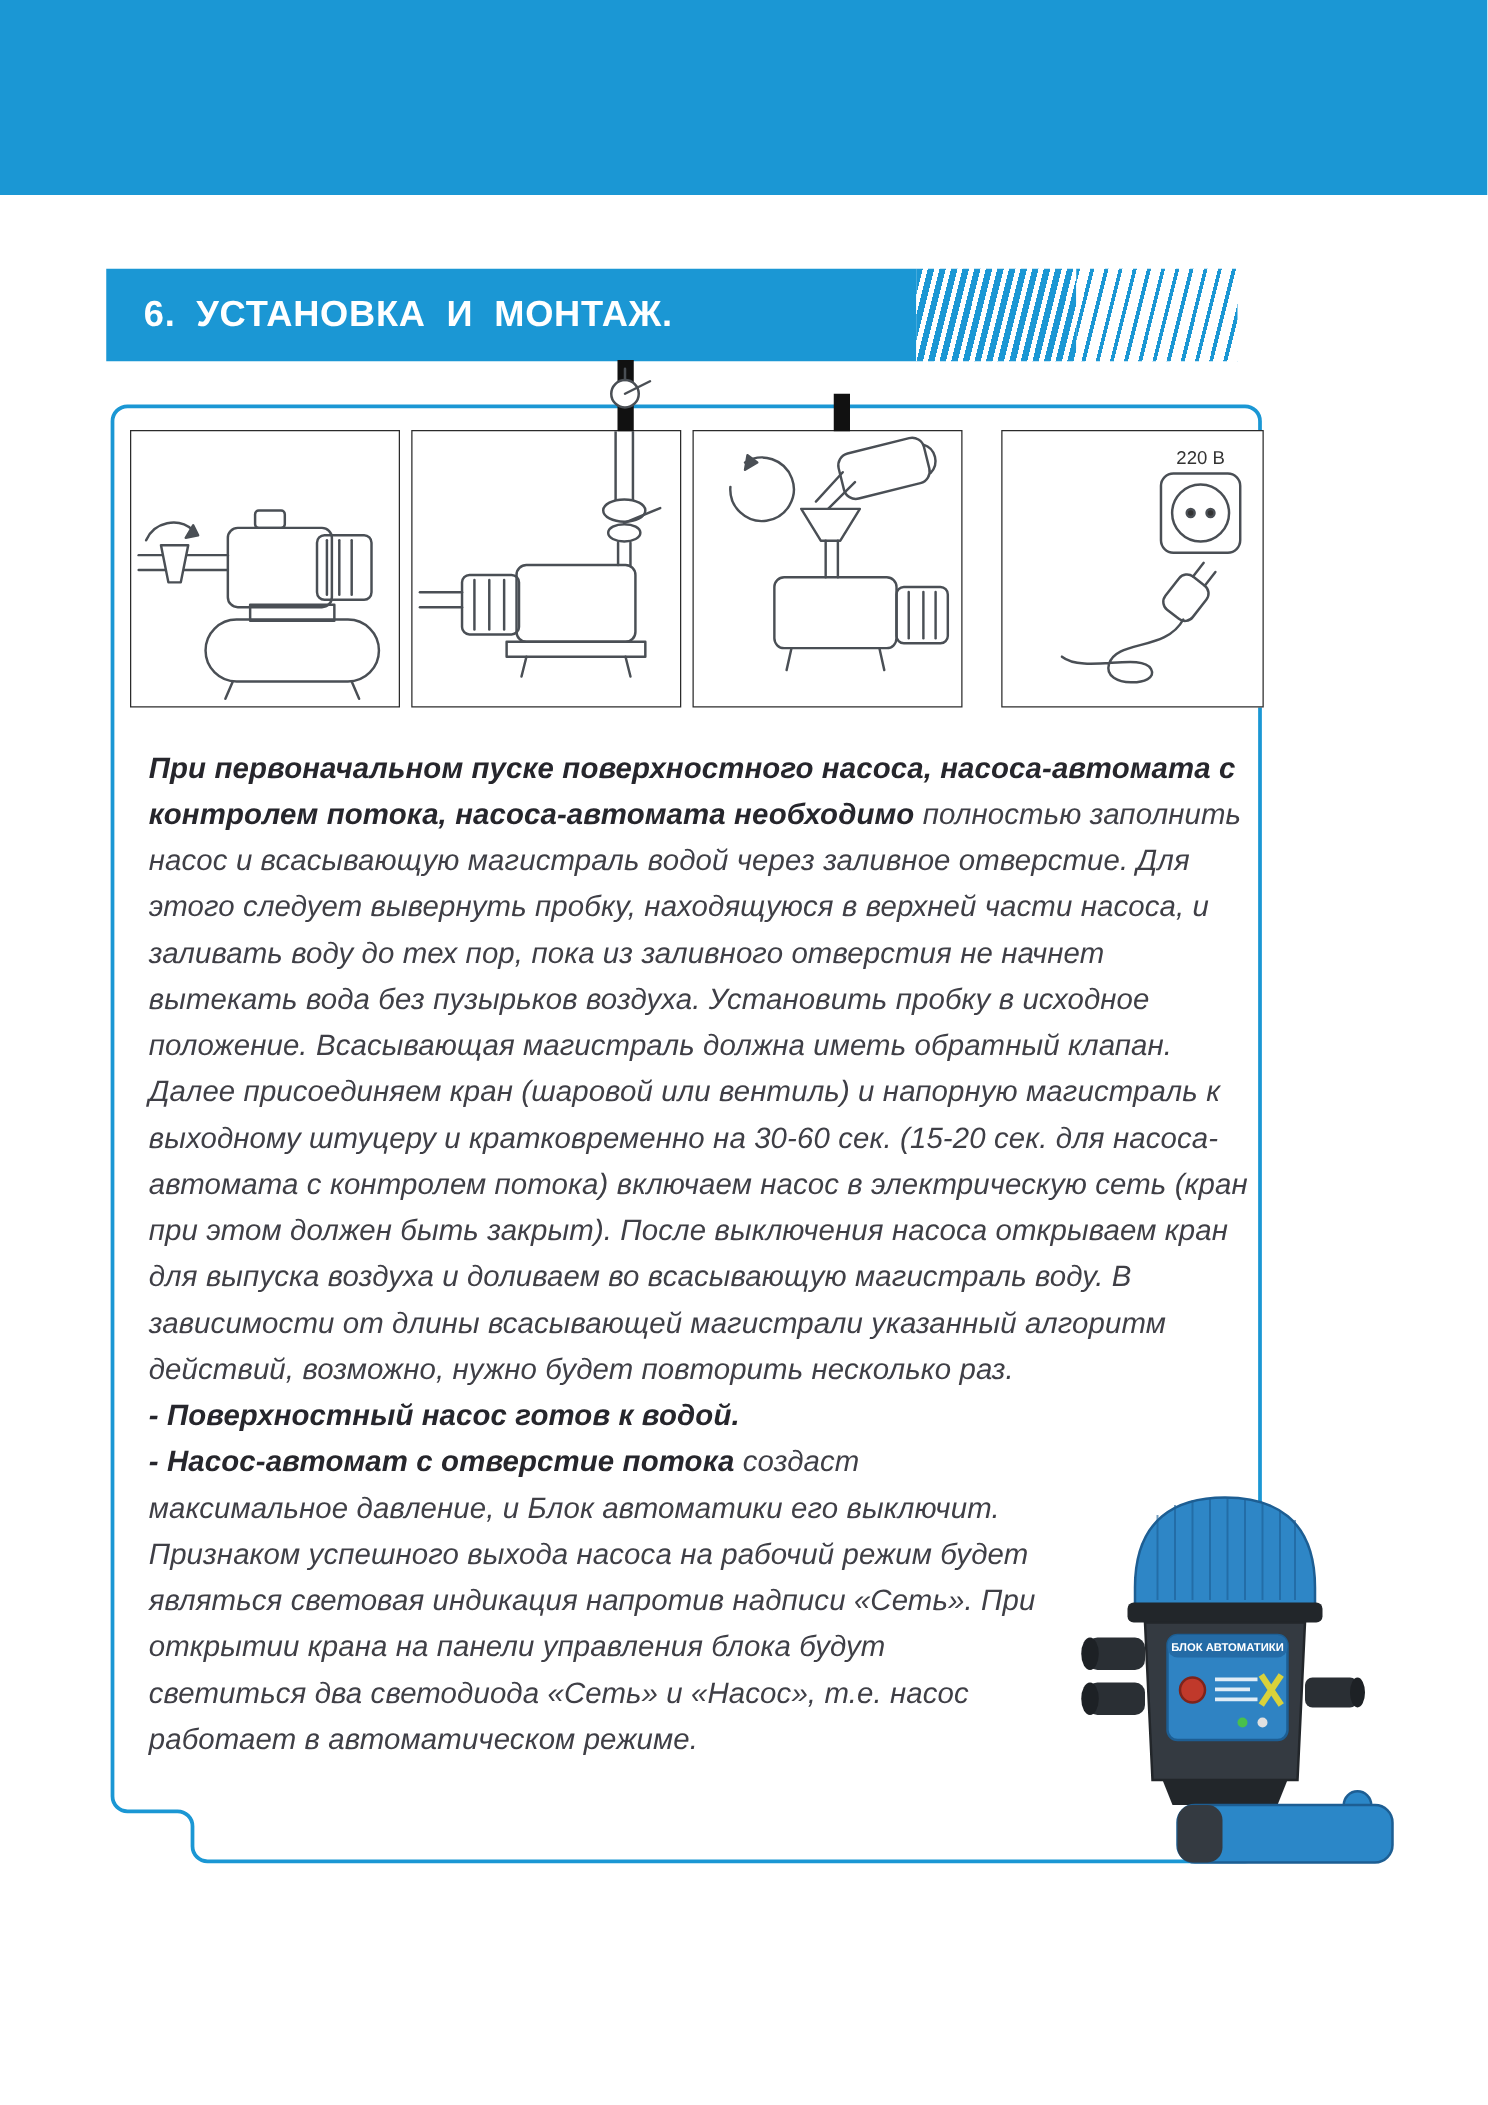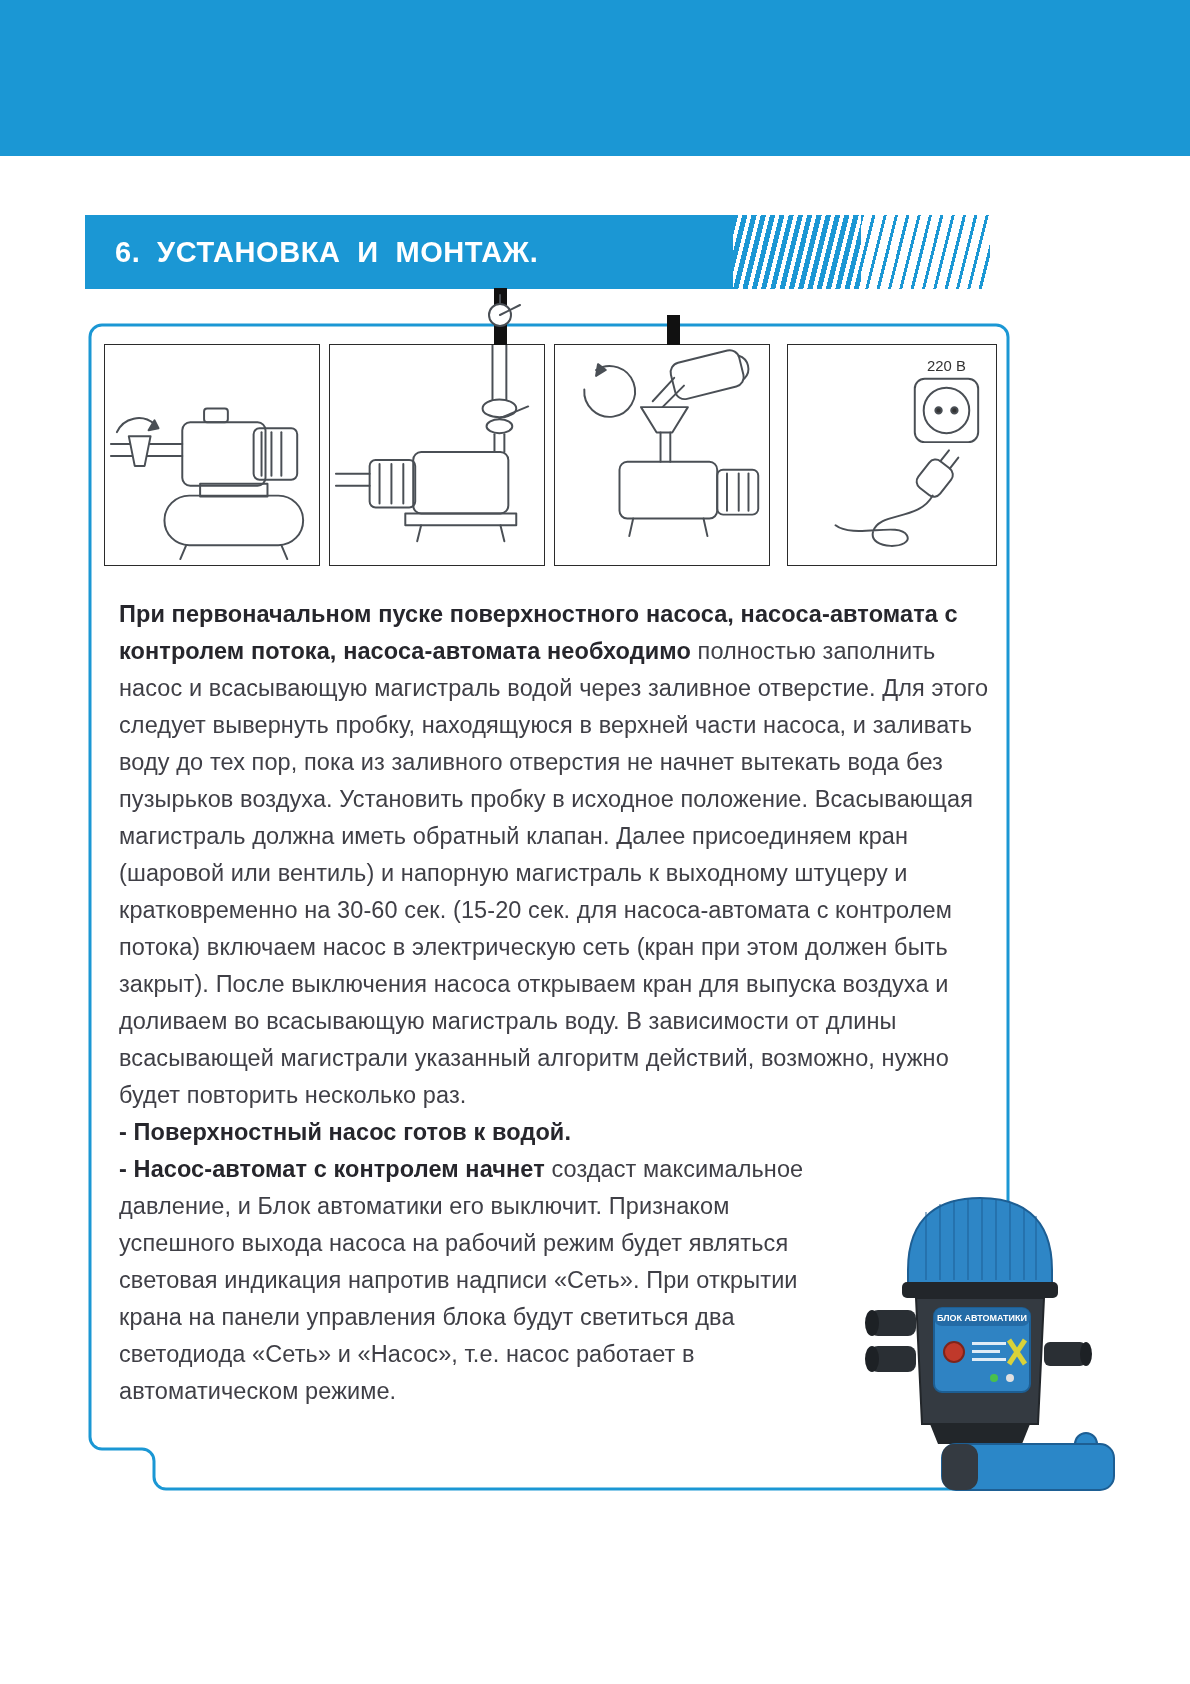--- a/index.html
+++ b/index.html
@@ -16,29 +16,29 @@
   .title-text { color:#ffffff; font-size:29px; font-weight:bold; letter-spacing:0.6px; word-spacing:8px; white-space:nowrap; }
   .hatch-a { width:128px; background:repeating-linear-gradient(104deg, #1b97d4 0 5px, #ffffff 5px 9px); }
   .hatch-b { width:129px; background:repeating-linear-gradient(104deg, #1b97d4 0 3px, #ffffff 3px 11px); }
 
   
   .box-outline { position:absolute; left:88px; top:323px; width:926px; height:1172px; }
 
   
   .figures { position:absolute; left:104px; top:344px; display:flex; gap:9px; }
   .figure { width:216px; height:222px; border:1.6px solid #2b2b2b; box-sizing:border-box; background:#ffffff; position:relative; }
-  .figure.last { margin-left:8px; width:210px; }
+  .figure.last { margin-left:22px; width:210px; }
   .figure > svg.art { width:100%; height:100%; display:block; }
   .stub { position:absolute; background:#111111; width:13px; }
   .stub.s2 { left:164px; top:-57px; height:57px; }
   .valve-top { position:absolute; left:146px; top:-52px; width:50px; height:40px; }
   .stub.s3 { left:112px; top:-30px; height:30px; }
 
   
-  .textblock { position:absolute; left:119px; top:596px; width:886px; color:#3f3f46; font-size:23.5px; line-height:37px; letter-spacing:0.1px; }
+  .textblock { position:absolute; left:119px; top:596px; width:886px; color:#3f3f46; font-size:23.5px; line-height:37px; letter-spacing:0.1px;font-style:italic; }
   .textblock p { margin:0; }
   .textblock b { font-weight:700; color:#26262c; }
   .h2 { font-weight:700; color:#26262c; }
   .li { font-weight:700; color:#26262c; }
   .li2 { width:722px; }
 
   
   .pump-illu { position:absolute; left:846px; top:1192px; width:270px; height:300px; }
 
   .lineart { stroke:#4a4f55; stroke-width:2; fill:none; stroke-linecap:round; stroke-linejoin:round; }
@@ -160,21 +160,21 @@
           <path d="M146,152 C132,178 92,168 86,188 C80,208 128,206 120,192 C112,178 66,196 48,182"></path>
         </g>
       </svg>
     </div>
 
   </div>
 
   <div class="textblock">
     <p class="p1"><b>При первоначальном пуске поверхностного насоса, насоса-автомата с контролем потока, насоса-автомата необходимо</b><span> полностью заполнить насос и всасывающую магистраль  водой через заливное отверстие. Для этого следует вывернуть пробку, находящуюся в верхней части насоса, и заливать воду до тех пор, пока из заливного отверстия не начнет вытекать вода без пузырьков воздуха. Установить пробку в исходное положение. Всасывающая магистраль должна иметь обратный клапан. Далее присоединяем кран (шаровой или вентиль) и напорную магистраль к выходному штуцеру и кратковременно на 30-60 сек. (15-20 сек. для насоса-автомата с контролем потока) включаем насос в электрическую сеть (кран при этом должен быть закрыт). После выключения насоса открываем кран для выпуска воздуха и доливаем во всасывающую магистраль воду. В зависимости от длины всасывающей  магистрали указанный алгоритм действий, возможно, нужно будет повторить несколько раз.</span></p>
     <p class="li">- Поверхностный насос готов к водой.</p>
-    <p class="li2"><b>- Насос-автомат с контролем начнет</b><span> создаст максимальное давление, и Блок автоматики его выключит. Признаком успешного выхода насоса на рабочий режим будет являться световая индикация напротив надписи «Сеть». При открытии крана на панели управления блока будут светиться два светодиода «Сеть» и «Насос», т.е. насос работает в автоматическом режиме.</span></p>
+    <p class="li2"><b>- Насос-автомат с отверстие потока</b><span> создаст максимальное давление, и Блок автоматики его выключит. Признаком успешного выхода насоса на рабочий режим будет являться световая индикация напротив надписи «Сеть». При открытии крана на панели управления блока будут светиться два светодиода «Сеть» и «Насос», т.е. насос работает в автоматическом режиме.</span></p>
   </div>
 
   <svg class="pump-illu" viewBox="0 0 270 300">
 
     <path d="M62,78 C62,22 96,6 134,6 C172,6 206,22 206,78 L206,92 L62,92 Z" fill="#2e86c6" stroke="#1d5e93" stroke-width="2"></path>
     <g stroke="#1d5e93" stroke-width="1.6" opacity="0.6">
       <line x1="80" y1="20" x2="80" y2="88"></line>
         <line x1="94" y1="12" x2="94" y2="88"></line>
       <line x1="108" y1="8" x2="108" y2="88"></line>
         <line x1="122" y1="7" x2="122" y2="88"></line>

